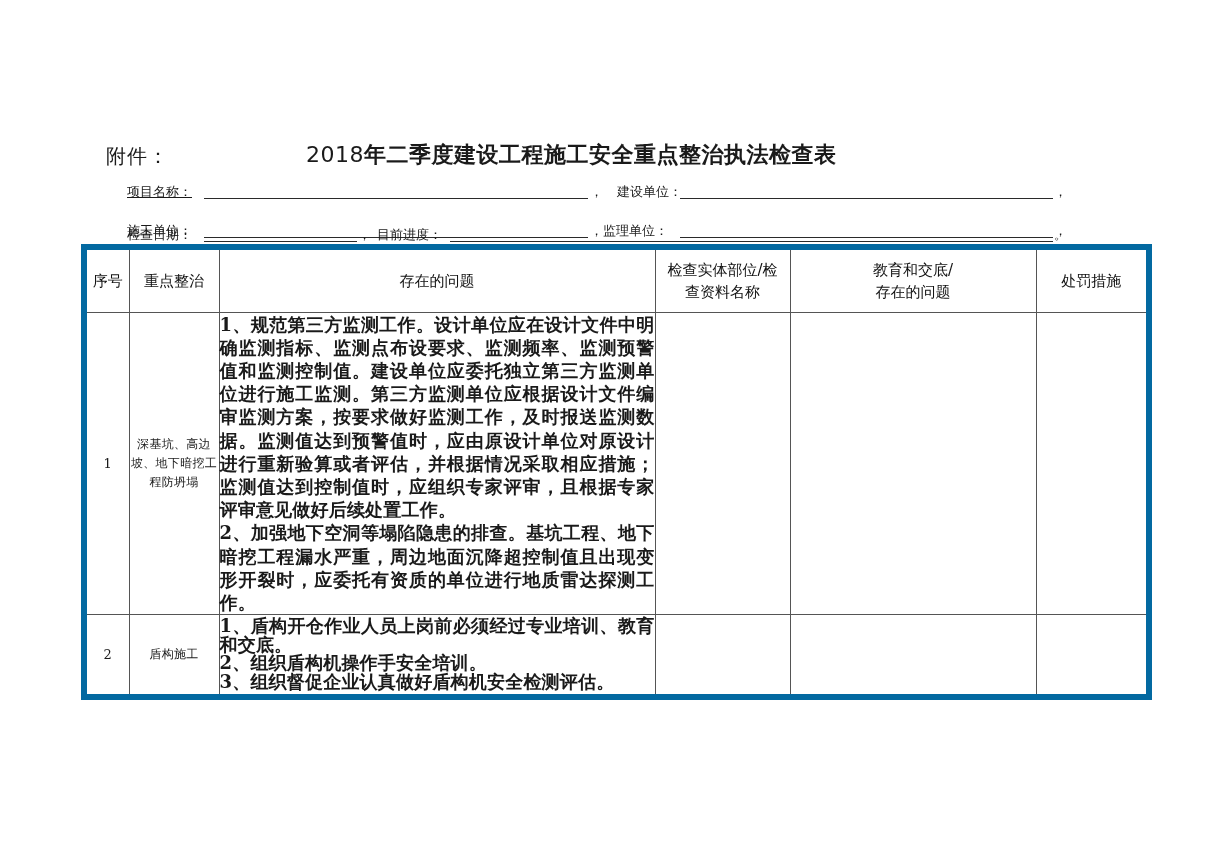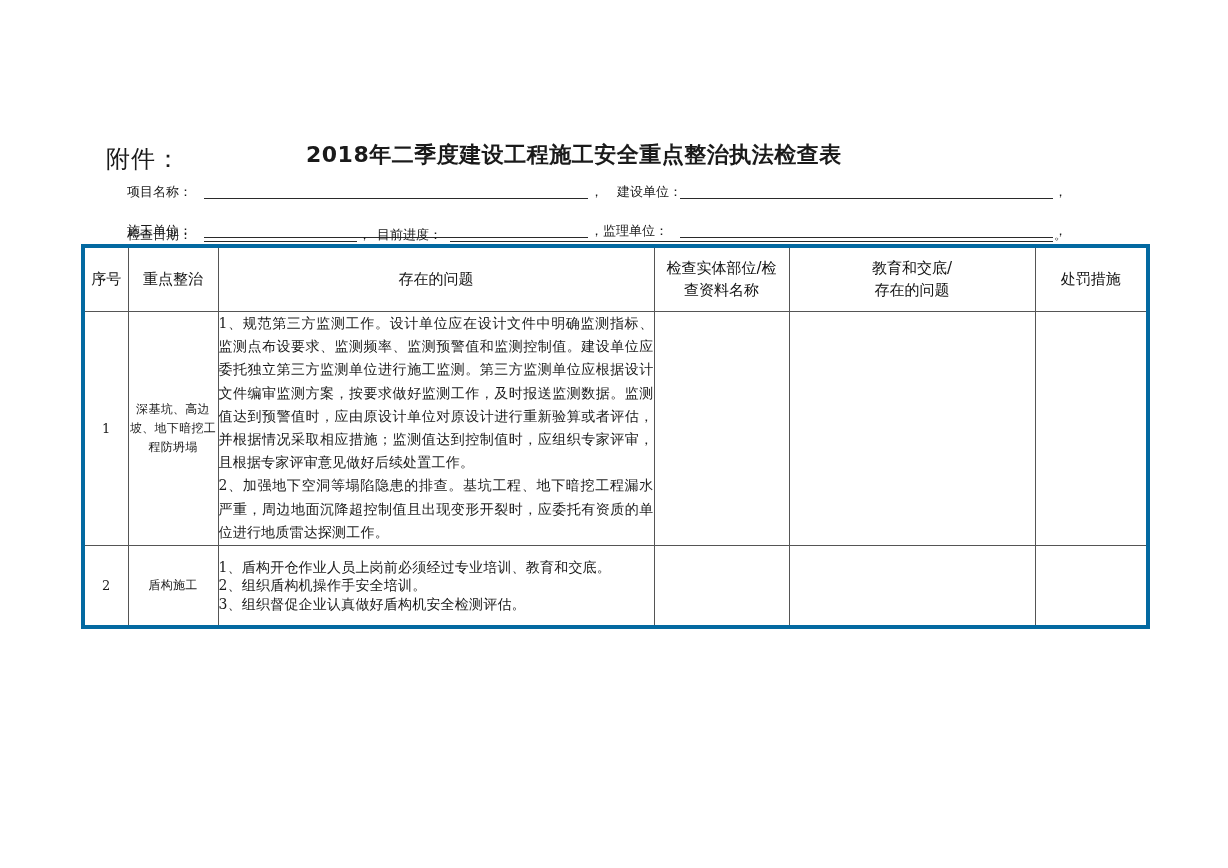--- a/index.html
+++ b/index.html
@@ -1,47 +1,47 @@
 <!DOCTYPE html>
 <html><head>
 <meta charset="utf-8">
 <style>
   html, body { margin: 0; padding: 0; background: #ffffff; }
   body { width: 1228px; height: 868px; position: relative; overflow: hidden;
          font-family: "DejaVu Serif", "Liberation Serif", serif; color: #1a1a1a; }
   .attach { position: absolute; left: 106px; top: 143px; font-family: "DejaVu Sans", "Liberation Sans", sans-serif;
-            font-size: 24px; letter-spacing: 1px; }
+            font-size: 20px; letter-spacing: 1px; }
   .title { position: absolute; left: 306px; top: 140px; font-family: "DejaVu Sans", "Liberation Sans", sans-serif;
            font-size: 22px; font-weight: bold; letter-spacing: 0.5px; white-space: nowrap; }
-  .title .yr { font-weight: bold; }
+  .title .yr { font-weight: normal; }
   .info-row { position: absolute; font-size: 13px; height: 18px; line-height: 18px; white-space: nowrap; }
   .info-row .lbl { position: absolute; top: 0; }
   .info-row .uline { position: absolute; top: 15px; height: 0; border-bottom: 1.3px solid #2a2a2a; }
   .info-row .punct { position: absolute; top: 0; }
 
   table.grid { position: absolute; left: 81px; top: 244px; border-collapse: collapse; table-layout: fixed; }
   table.grid td, table.grid th { border: 1px solid #555; padding: 0; vertical-align: middle; }
-  table.grid { border: 4px solid #0369a1; }
+  table.grid { border: 6px solid #0369a1; }
   table.grid th { font-family: "DejaVu Sans", "Liberation Sans", sans-serif; font-weight: normal; font-size: 15px;
                   text-align: center; line-height: 22px; color: #111; }
   td.num { text-align: center; font-size: 13px; }
   td.focus { text-align: center; font-size: 12px; line-height: 19px; padding: 0 1px; letter-spacing: 0.3px; }
-  td.req { font-size: 14px; line-height: 23.2px; padding: 0 0 0 3px; text-align: justify; letter-spacing: 0.2px; }
+  td.req { font-size: 18px; line-height: 23.2px; padding: 0 0 0 3px; text-align: justify; letter-spacing: 0.2px; font-weight: bold; }
   td.req.short { line-height: 18.5px; margin-left: 20px; }
   td.req p { margin: 0; }
   td.blank { }
 </style>
 </head>
 <body>
 
 <div class="attach">附件：</div>
 <div class="title"><span class="yr">2018</span><span>年二季度建设工程施工安全重点整治执法检查表</span></div>
 
 <div class="info-row" style="left:127px; top:183px; width:940px;">
-  <span class="lbl" style="left:0;">项目名称：</span>
+  <span class="lbl" style="left:0;text-decoration:underline;">项目名称：</span>
   <span class="uline" style="left:77px; width:384px;"></span>
   <span class="punct" style="left:463px;">，</span>
   <span class="lbl" style="left:490px;text-align:center;">建设单位：</span>
   <span class="uline" style="left:553px; width:373px;"></span>
   <span class="punct" style="left:927px;">，</span>
 </div>
 
 <div class="info-row" style="left:127px; top:206px; width:940px;margin-top:16px;">
   <span class="lbl" style="left:0;">施工单位：</span>
   <span class="uline" style="left:77px; width:384px;"></span>

